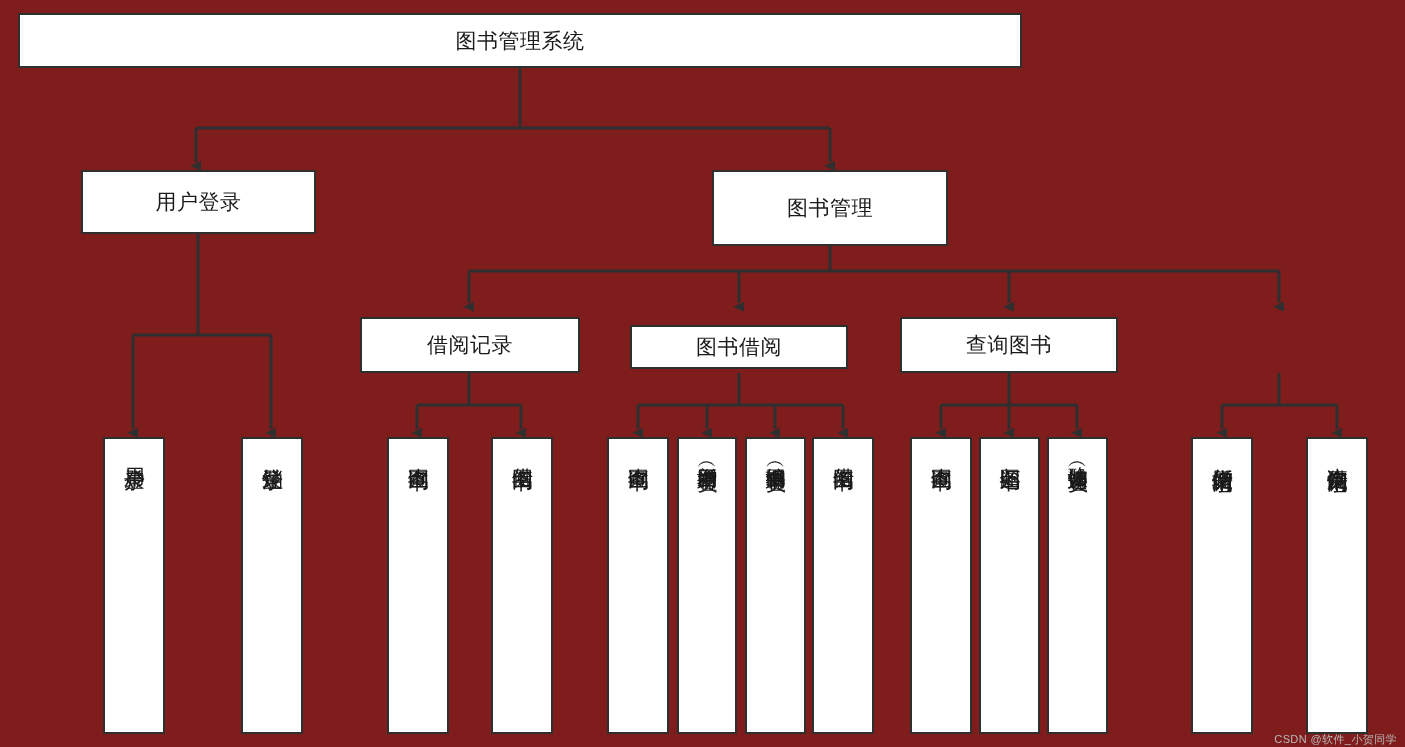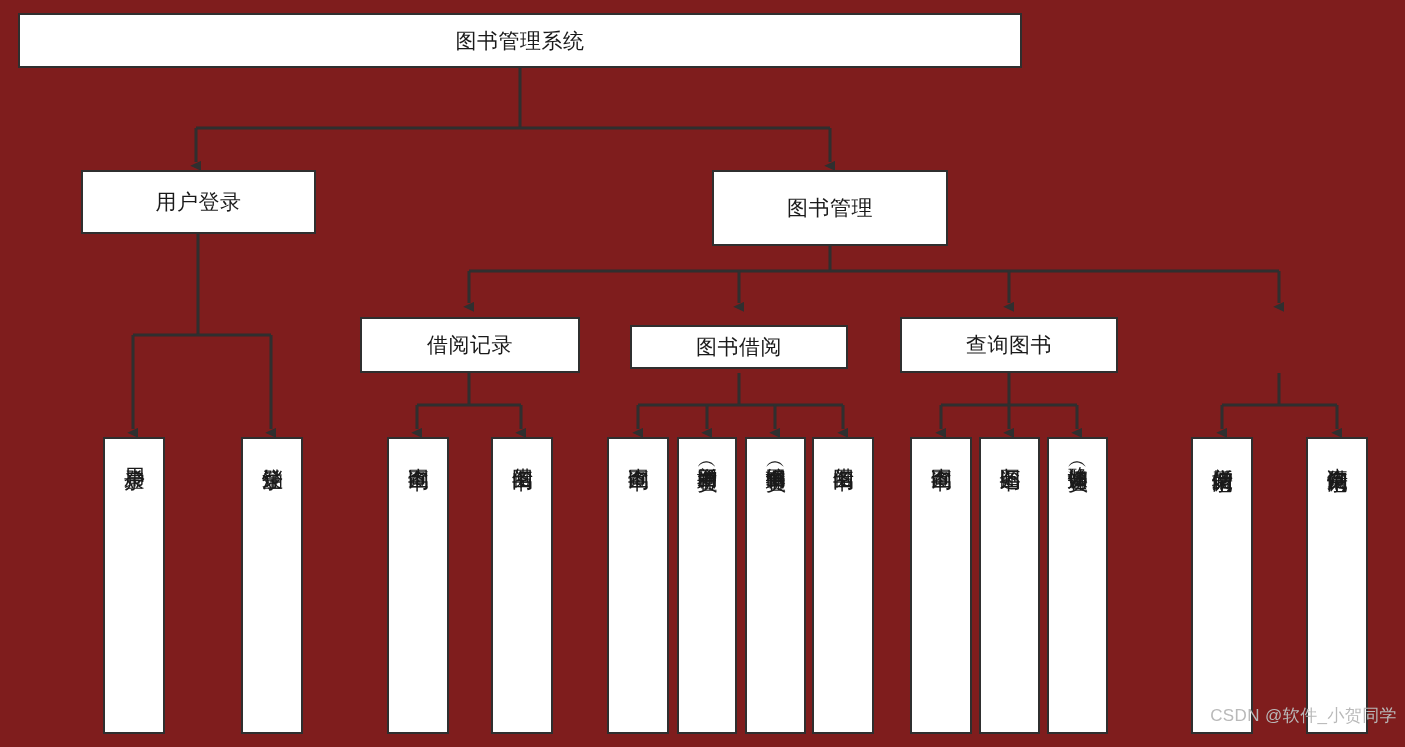--- a/index.html
+++ b/index.html
@@ -59,22 +59,22 @@
     line-height: 1.18;
     letter-spacing: 1px;
     white-space: nowrap;
   }
   .node.vertical.tall .node-label {
     font-size: 20px;
   }
   #watermark {
     position: absolute;
     right: 8px;
-    bottom: 20px;
-    font-size: 17px;
+    bottom: 0;
+    font-size: 11px;
     color: #b9b9b9;
     white-space: nowrap;
     letter-spacing: 0.4px;
   }
 </style>
 </head>
 <body>
 
 <div id="canvas">
 

